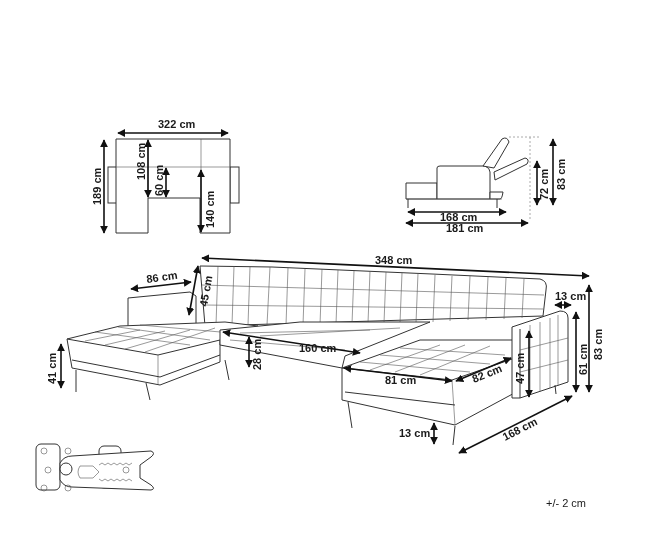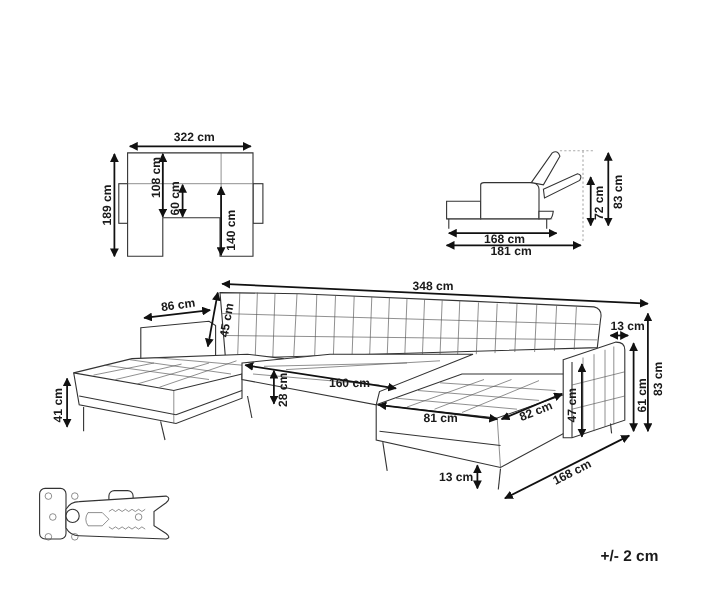--- a/index.html
+++ b/index.html
@@ -2,21 +2,21 @@
 <html><head>
 <meta charset="utf-8">
 <style>
   html, body { margin: 0; padding: 0; background: #ffffff; }
   body { width: 650px; height: 551px; position: relative; overflow: hidden; font-family: "Liberation Sans", sans-serif; }
   svg { position: absolute; left: 0; top: 0; }
   .dim { font-family: "Liberation Sans", sans-serif; font-weight: bold; font-size: 11px; fill: #1a1a1a; }
   .line { stroke: #333; stroke-width: 1; fill: #fff; }
   .thin { stroke: #555; stroke-width: 0.6; fill: none; }
   .arrow { stroke: #111; stroke-width: 1.6; fill: none; }
-  .tol { position: absolute; left: 546px; top: 497px; font-weight: bold; font-size: 14px; color: #1a1a1a; }
+  .tol { position: absolute; left: 546px; top: 497px; font-weight: normal; font-size: 11px; color: #1a1a1a; }
 </style>
 </head>
 <body>
 
 <svg width="650" height="551" viewBox="0 0 650 551">
   <defs>
     <marker id="ah" viewBox="0 0 10 10" refX="9" refY="5" markerWidth="5" markerHeight="5" orient="auto-start-reverse">
       <path d="M0,0 L10,5 L0,10 z" fill="#111"></path>
     </marker>
   </defs>

